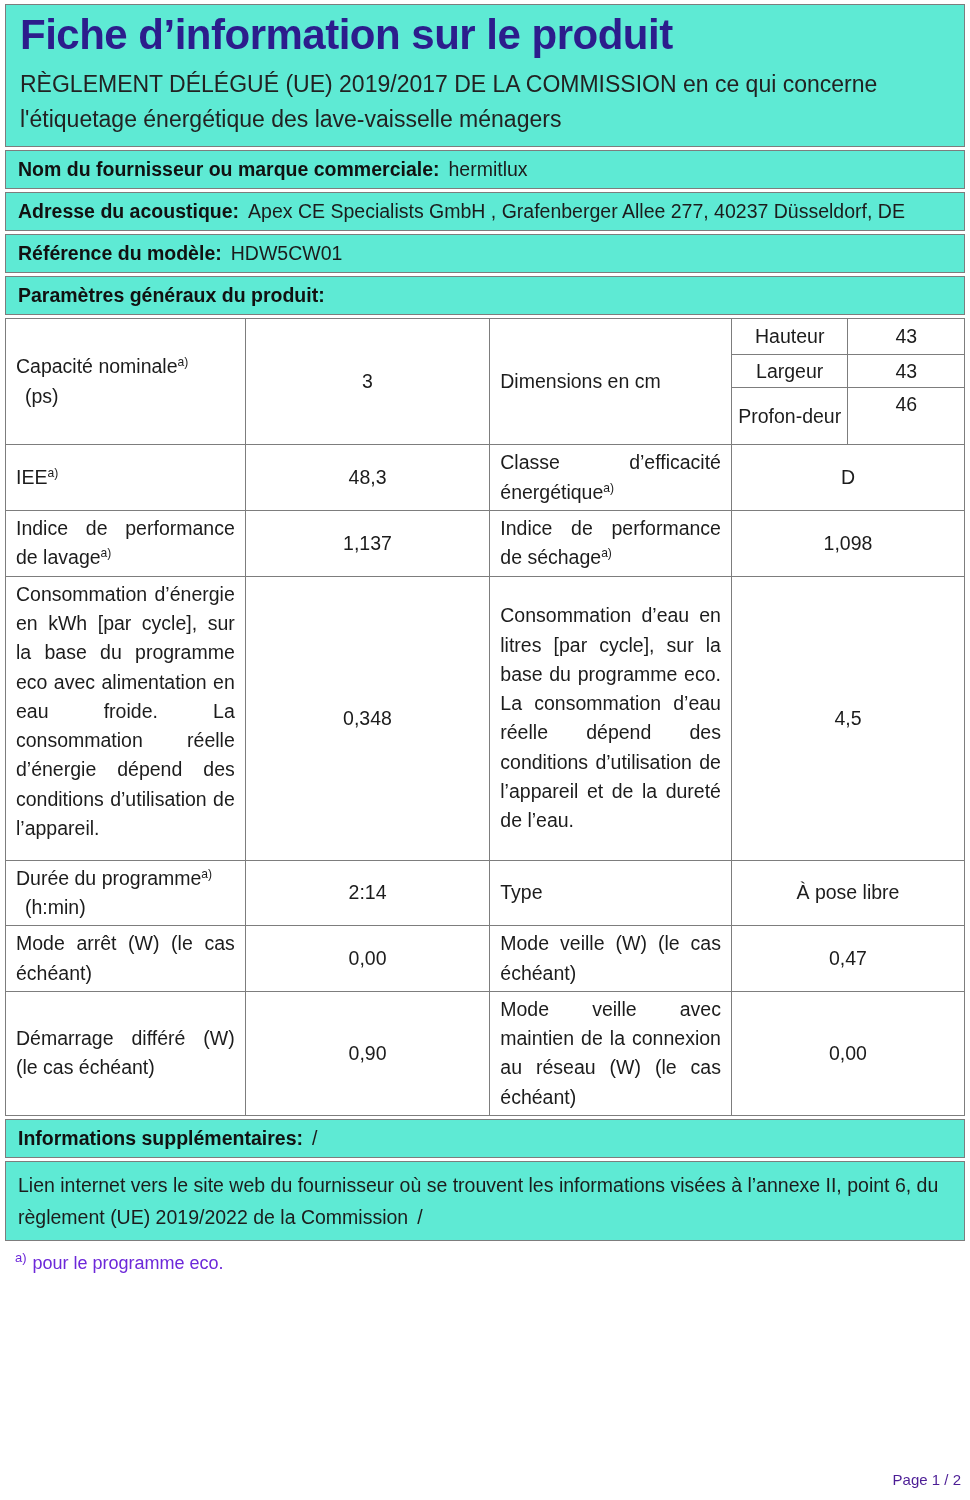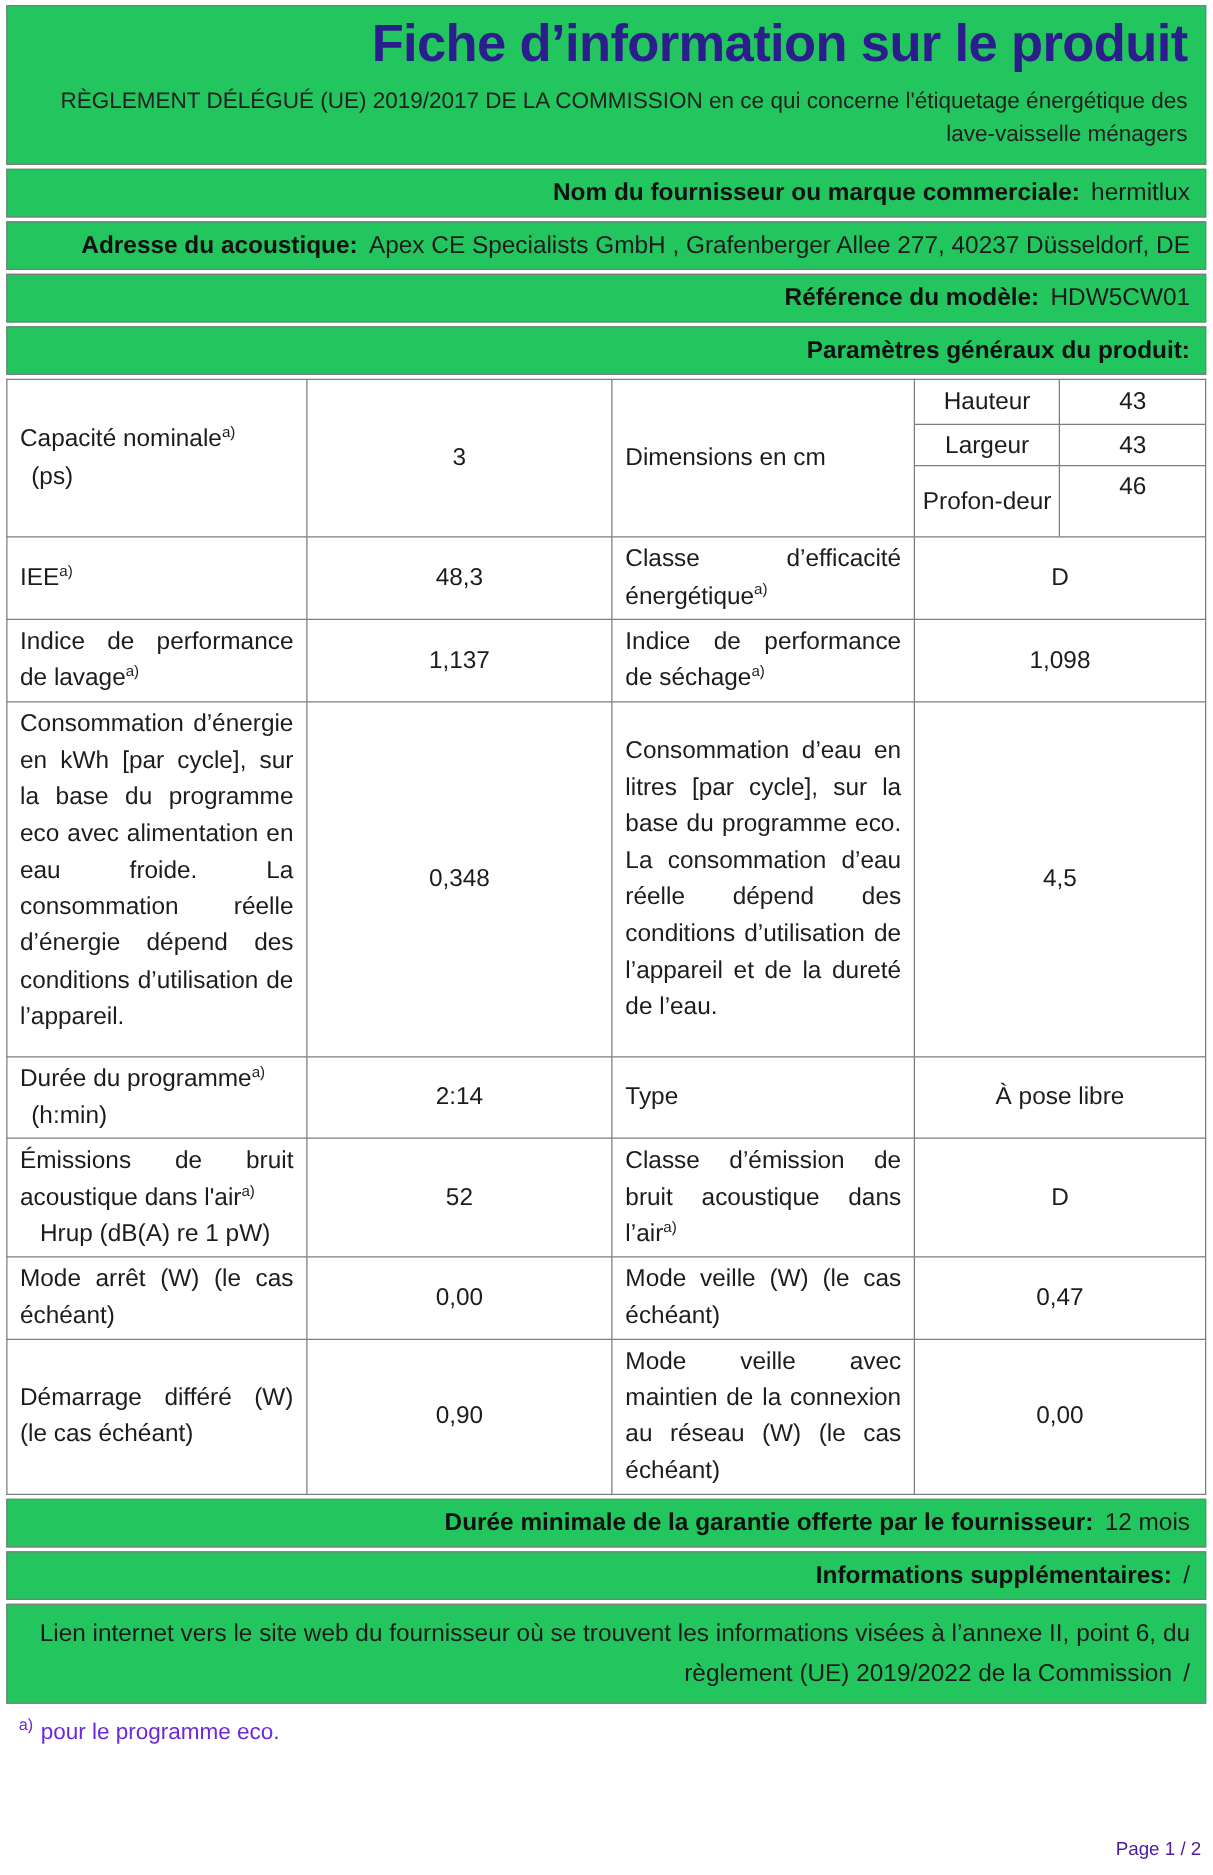--- a/index.html
+++ b/index.html
@@ -12,33 +12,32 @@
     font-size: 19.5px;
     position: relative;
     overflow: hidden;
   }
   .sheet { position: absolute; top: 0; left: 0; right: 0; padding: 4px 5px 0 5px; }
 
   .box {
     border: 1.5px solid #7d7d7d;
     margin-bottom: 3px;
     padding: 7px 12px;
-    background: #22c55e;
-    text-align: right;
+    background: #5eead4;
   }
 
   .title-box { padding: 2px 14px 10px 14px; }
   .doc-title {
     margin: 4px 0 8px 0;
     font-size: 42px;
     font-weight: 700;
     letter-spacing: -0.5px;
     color: #2c1d8c;
   }
-  .doc-subtitle { font-size: 18px; line-height: 1.5; color: #222; }
+  .doc-subtitle { font-size: 23px; line-height: 1.5; color: #222; }
 
   .lbl { font-weight: 700; color: #111; }
   .val-inline { margin-left: 9px; }
 
   table.params {
     width: 100%;
     border-collapse: collapse;
     table-layout: fixed;
     margin-bottom: 3px;
     font-size: 19.5px;
@@ -164,46 +163,37 @@
       <td class="vcell">4,5</td>
     </tr>
 
     <tr style="height:60px">
       <td class="pcell"><span>Durée du programme</span><sup>a)</sup><span class="tail">(h:min)</span></td>
       <td class="vcell">2:14</td>
       <td class="pcell"><span>Type</span></td>
       <td class="vcell">À pose libre</td>
     </tr>
 
-    <tr style="height:90px">
-      <td class="pcell"><span>Émissions de bruit acoustique dans l'air</span><sup>a)</sup><span class="tail" style="padding-left:16px">Hrup (dB(A) re 1 pW)</span></td>
-      <td class="vcell">52</td>
-      <td class="pcell"><span>Classe d’émission de bruit acoustique dans l’air</span><sup>a)</sup></td>
-      <td class="vcell">D</td>
-    </tr>
 
     <tr style="height:65px">
       <td class="pcell"><span>Mode arrêt (W) (le cas échéant)</span></td>
       <td class="vcell">0,00</td>
       <td class="pcell"><span>Mode veille (W) (le cas échéant)</span></td>
       <td class="vcell">0,47</td>
     </tr>
 
     <tr style="height:112px">
       <td class="pcell"><span>Démarrage différé (W) (le cas échéant)</span></td>
       <td class="vcell">0,90</td>
       <td class="pcell"><span>Mode veille avec maintien de la connexion au réseau (W) (le cas échéant)</span></td>
       <td class="vcell">0,00</td>
     </tr>
   </tbody>
     </table>
 
-  <div class="box">
-    <span class="lbl">Durée minimale de la garantie offerte par le fournisseur:</span><span class="val-inline">12 mois</span>
-  </div>
 
   <div class="box">
     <span class="lbl">Informations supplémentaires:</span><span class="val-inline">/</span>
   </div>
 
   <div class="box" style="line-height:1.65">
     <span>Lien internet vers le site web du fournisseur où se trouvent les informations visées à l’annexe II, point 6, du règlement (UE) 2019/2022 de la Commission</span><span class="val-inline">/</span>
   </div>
 
   <div class="footnote">

